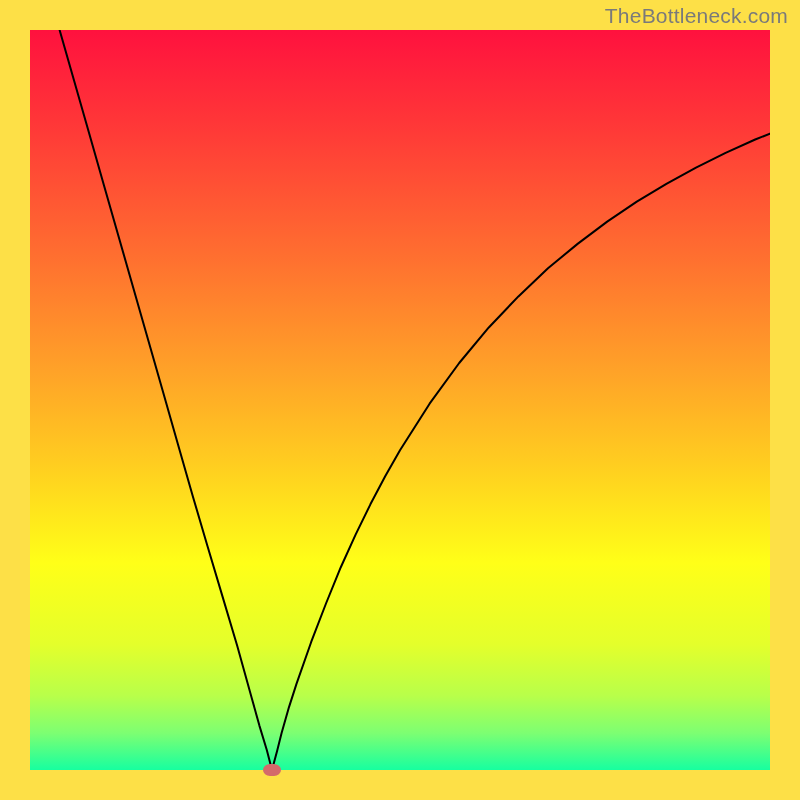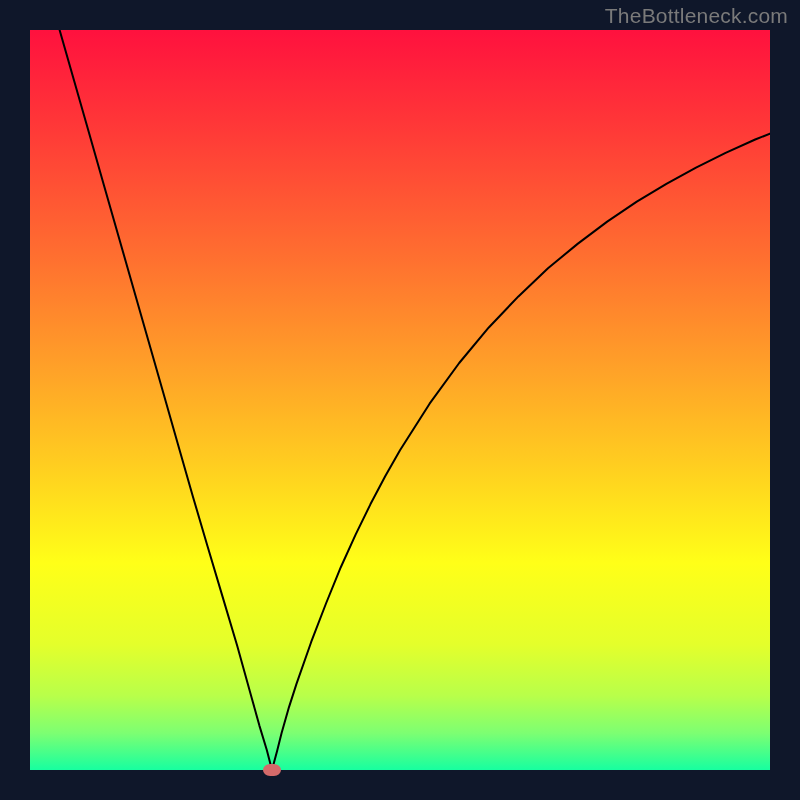--- a/index.html
+++ b/index.html
@@ -8,21 +8,21 @@
     width: 800px;
     height: 800px;
     background: #000;
     overflow: hidden;
     font-family: Arial, Helvetica, sans-serif;
   }
   .stage {
     position: relative;
     width: 800px;
     height: 800px;
-    background: #0f172a;
+    background: #fde047;
   }
   .watermark {
     position: absolute;
     top: 4px;
     right: 12px;
     color: #7a7a7a;
     font-size: 21px;
     font-weight: 500;
     letter-spacing: 0.2px;
     z-index: 5;

